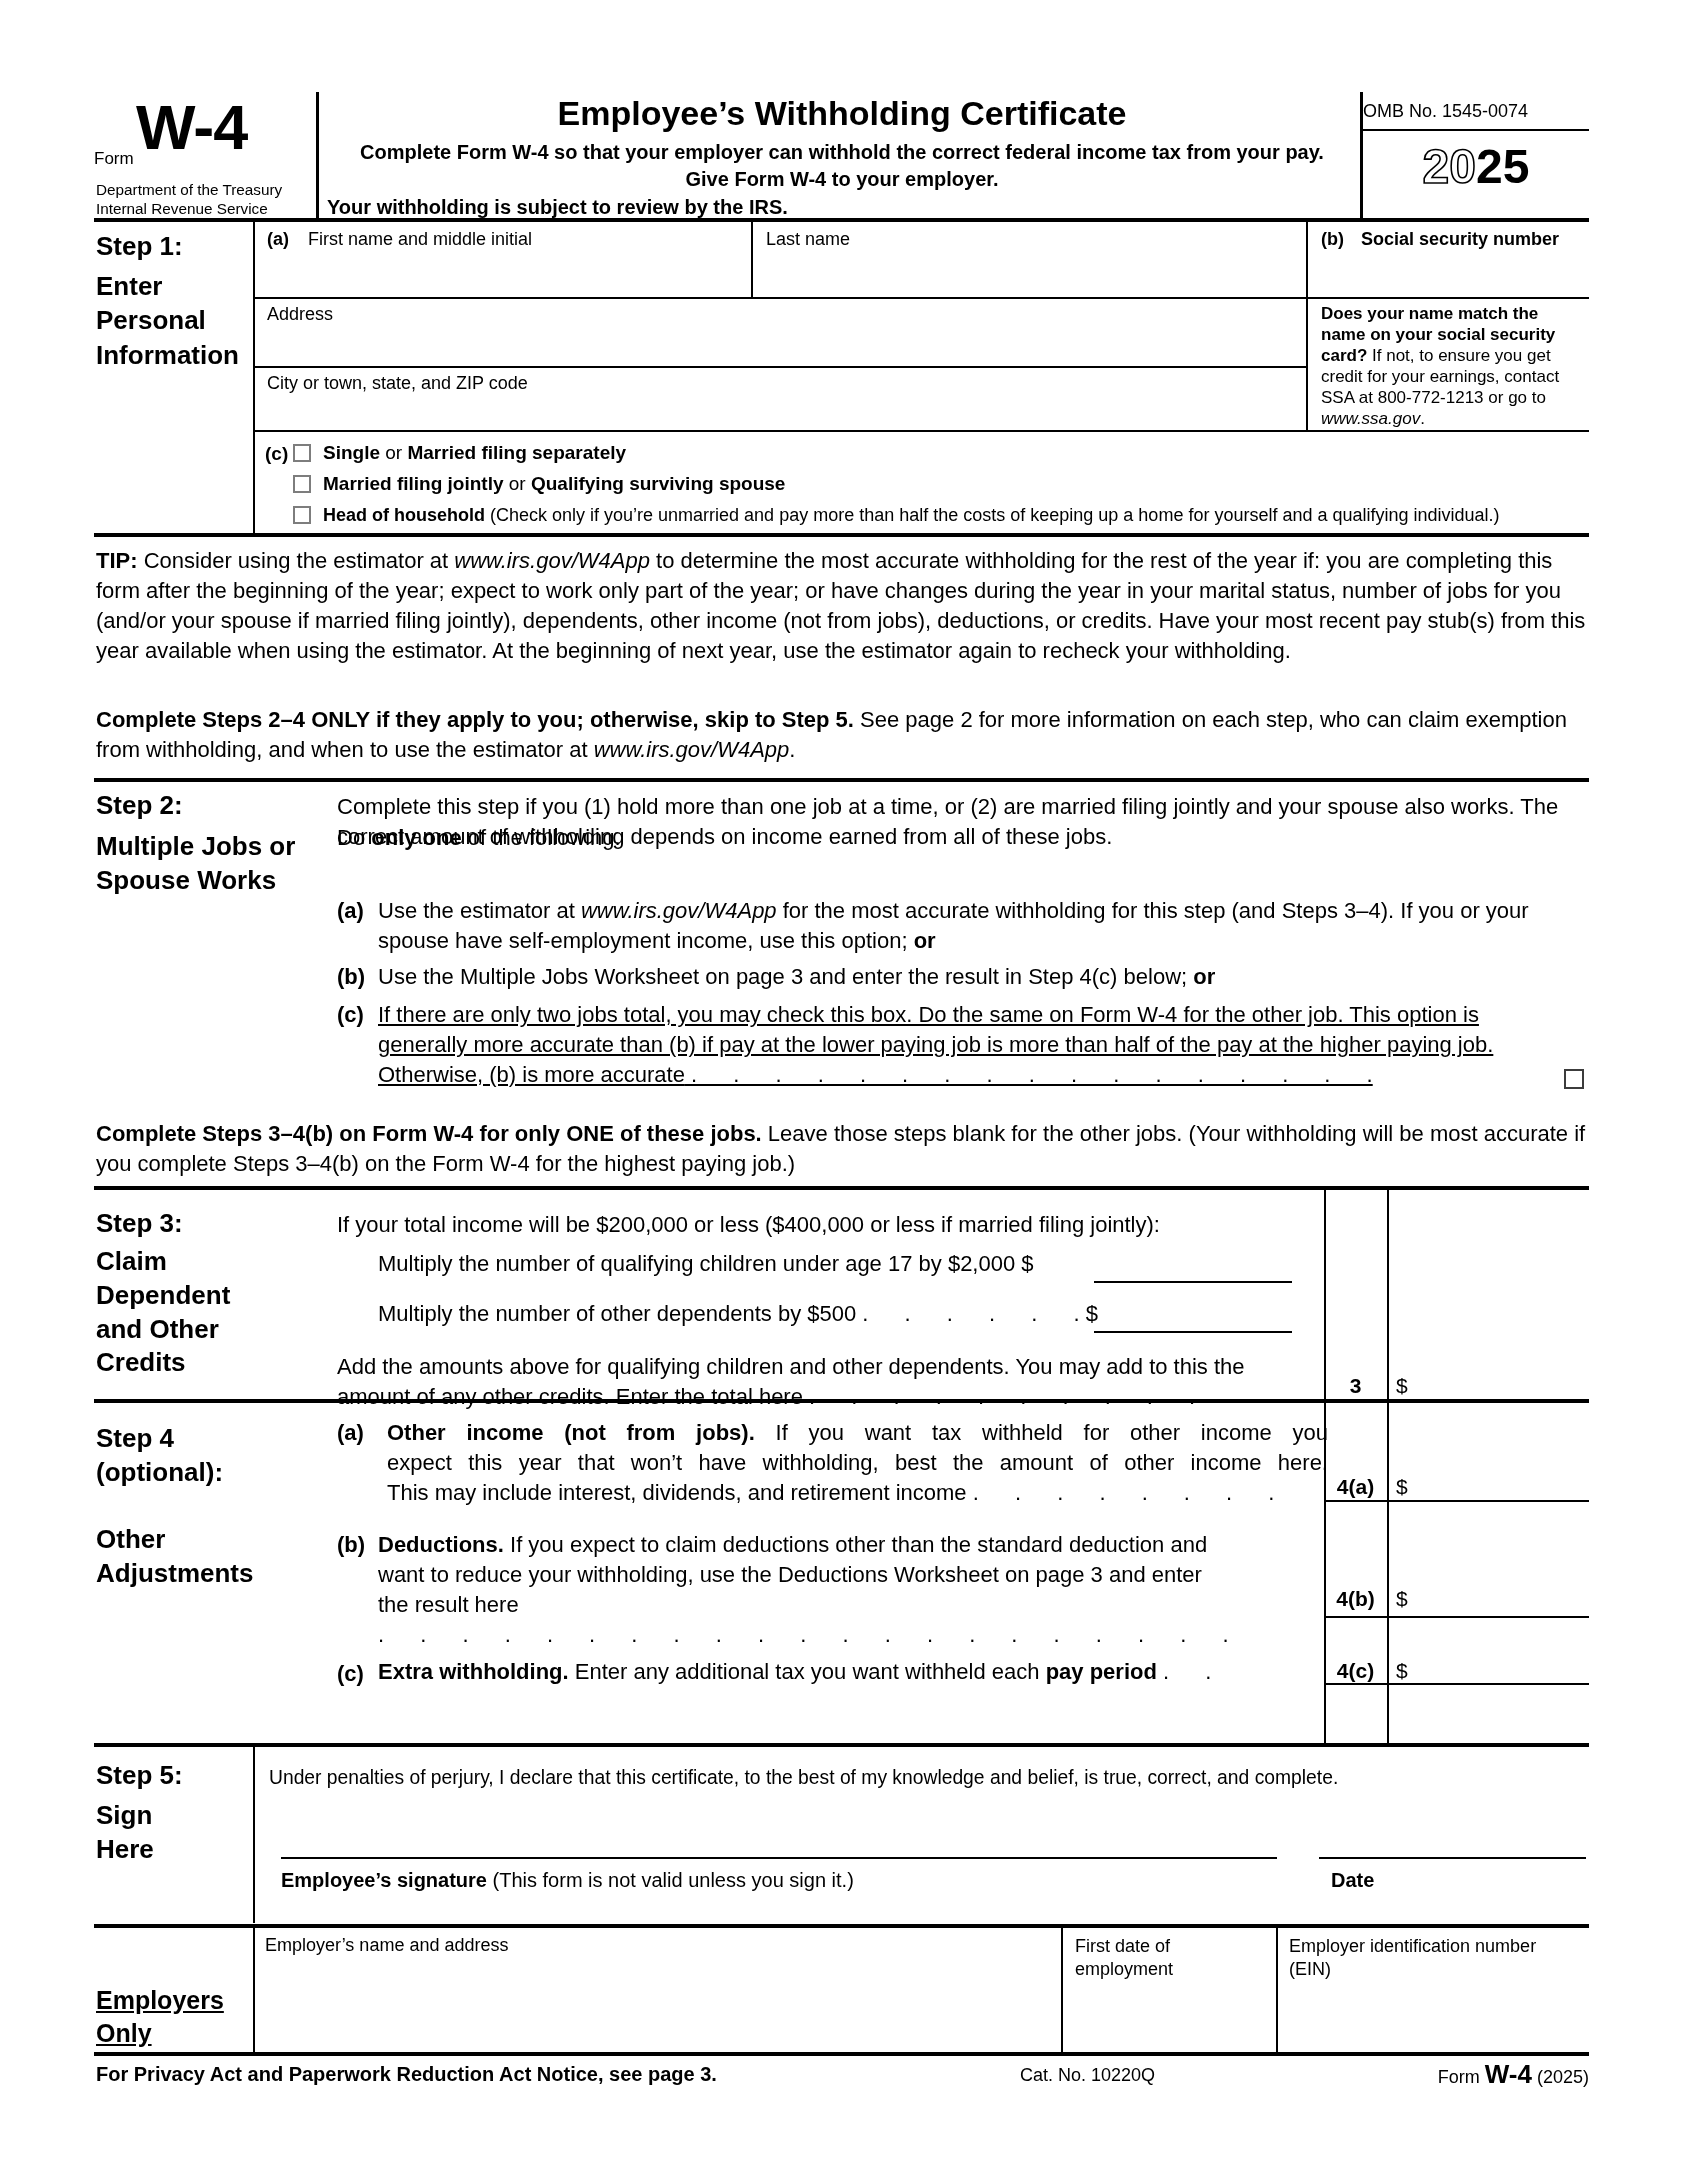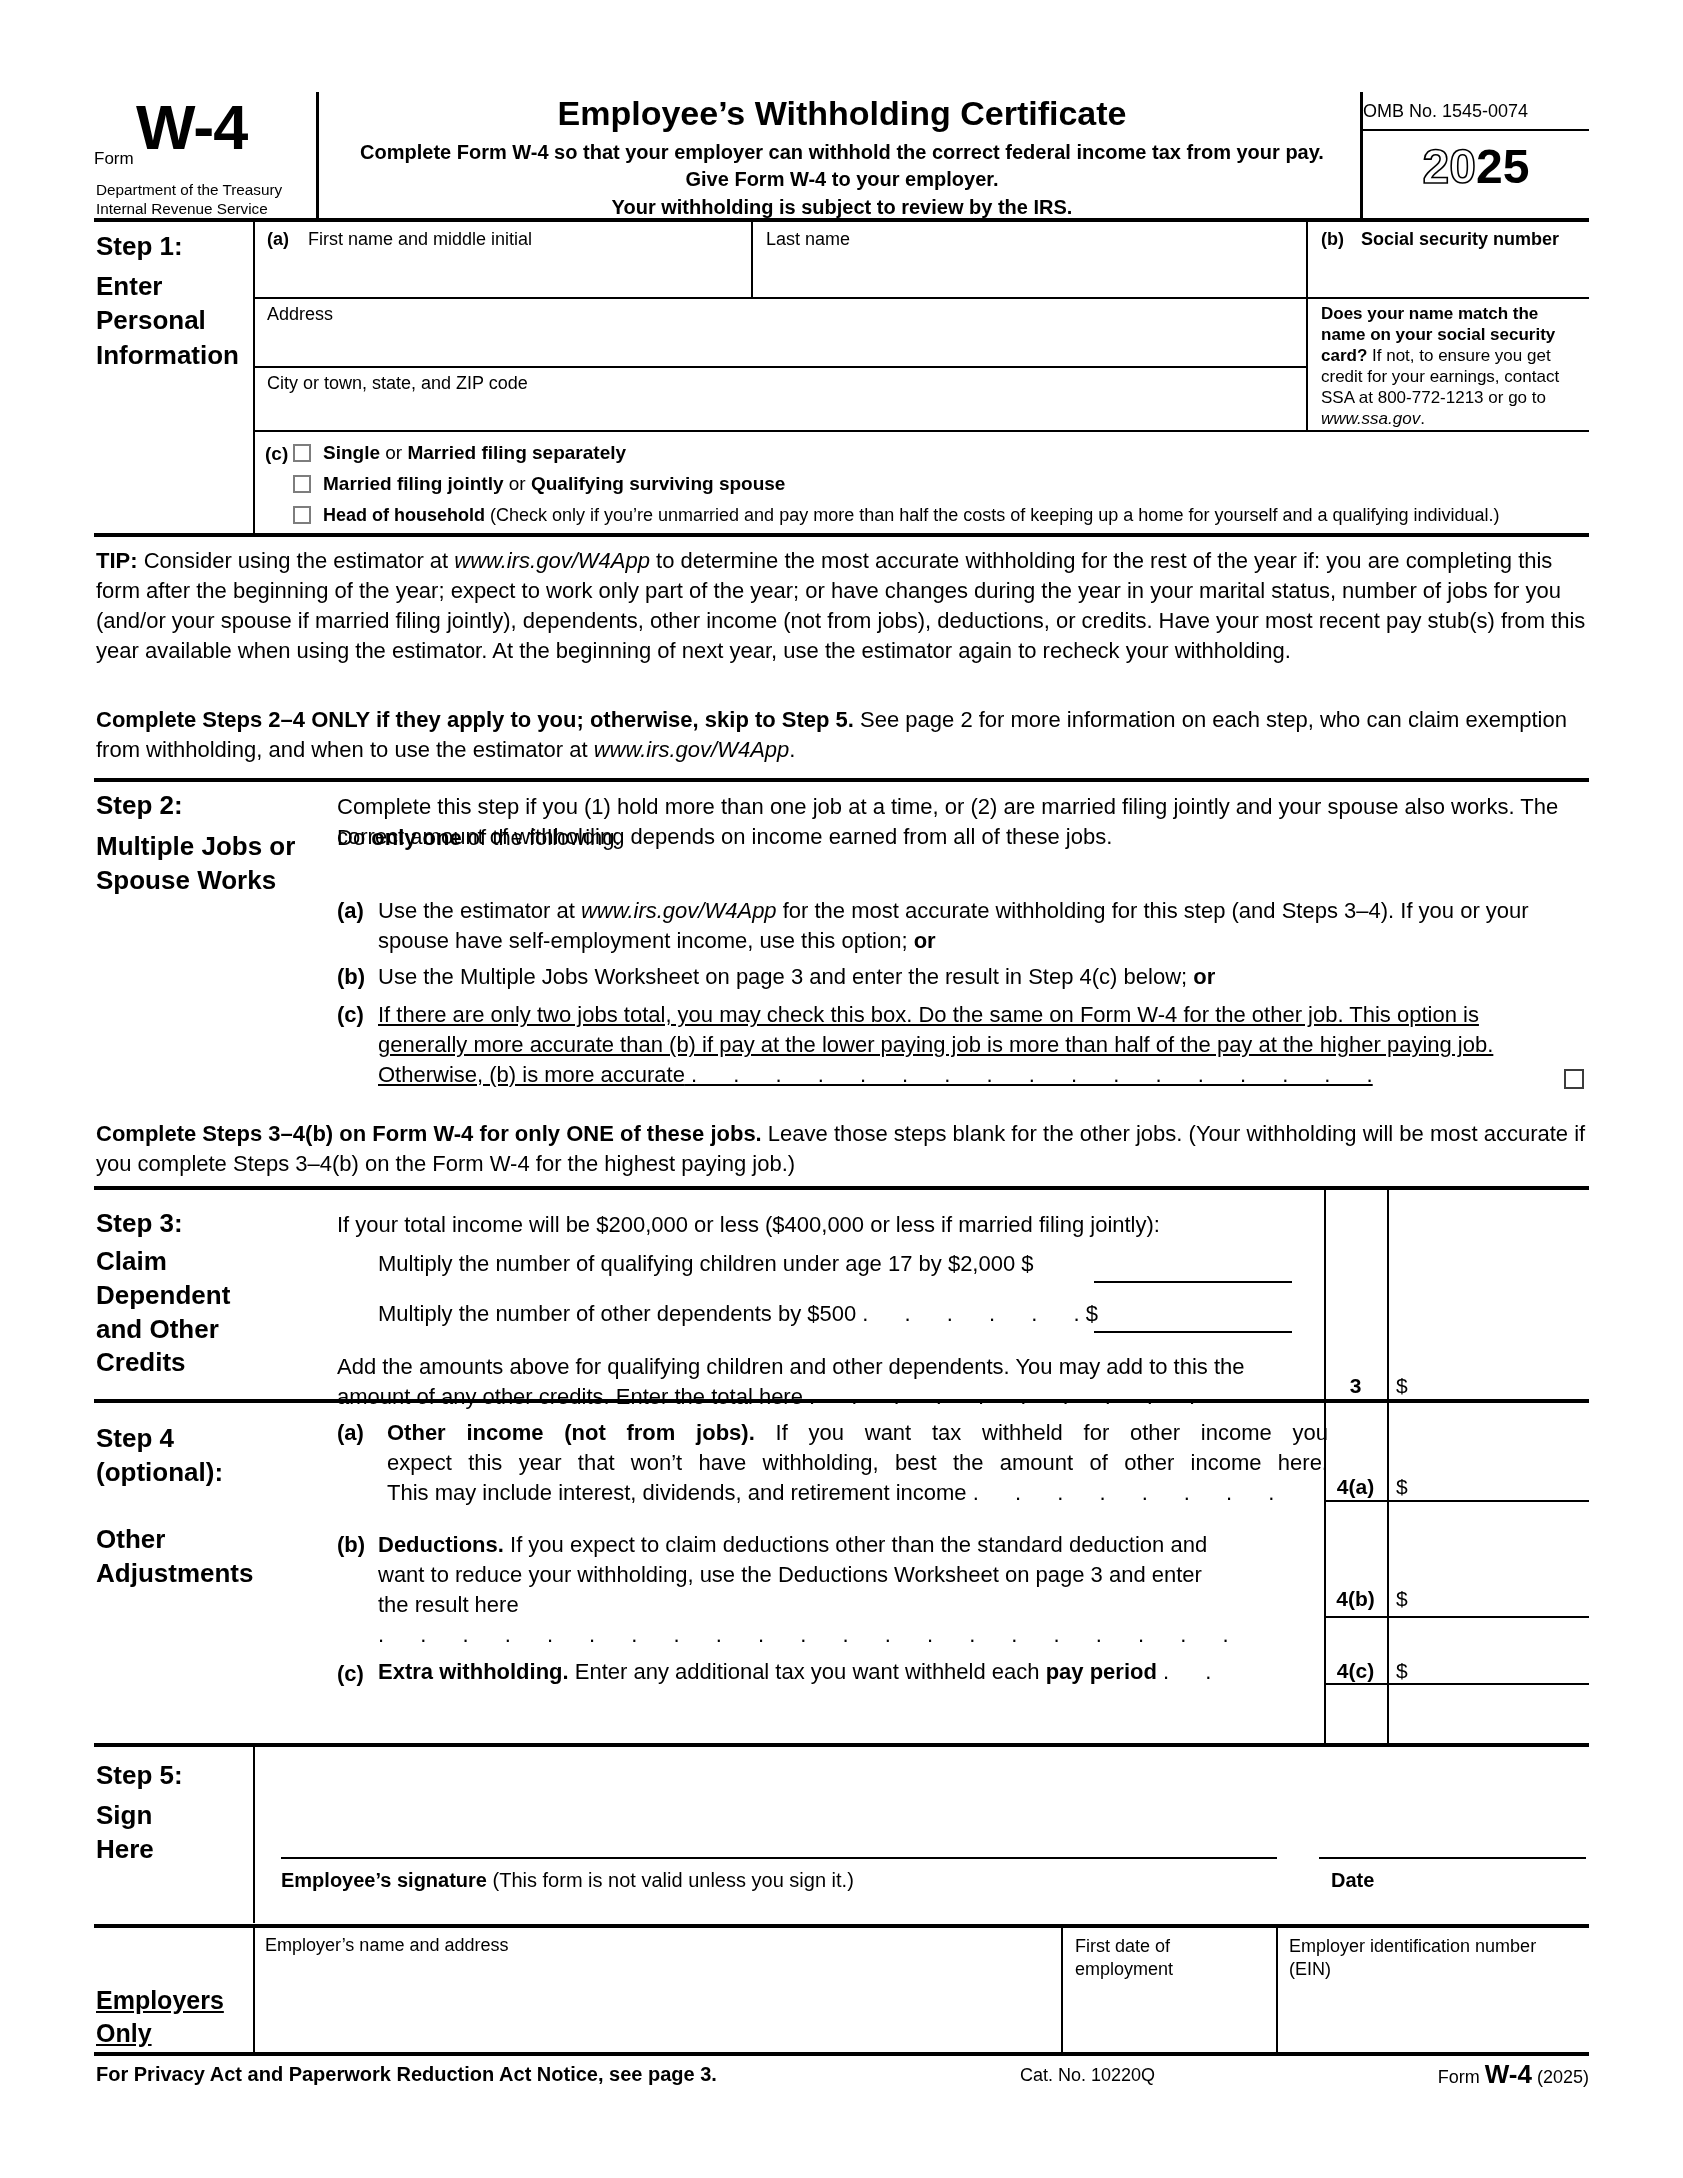--- a/index.html
+++ b/index.html
@@ -36,21 +36,21 @@
   <span class="abs" style="left:94px; top:149px; font-size:17px;">Form</span>
   <span class="abs b" style="left:136px; top:91px; font-size:63px; letter-spacing:-1px;">W-4</span>
   <span class="abs" style="left:96px; top:181px; font-size:15.3px;">Department of the Treasury</span>
   <span class="abs" style="left:96px; top:200px; font-size:15.3px;">Internal Revenue Service</span>
 
   <div class="vl" style="left:316px; top:92px; height:128px; width:3px;"></div>
 
   <div class="abs b" style="left:327px; top:94px; width:1030px; text-align:center; font-size:34px;">Employee’s Withholding Certificate</div>
   <div class="abs b" style="left:327px; top:141px; width:1030px; text-align:center; font-size:20px;">Complete Form W-4 so that your employer can withhold the correct federal income tax from your pay.</div>
   <div class="abs b" style="left:327px; top:168px; width:1030px; text-align:center; font-size:20px;">Give Form W-4 to your employer.</div>
-  <div class="abs b" style="left:327px; top:196px; width:1030px; text-align:center; font-size:20px;">Your withholding is subject to review by the IRS.</div>
+  <div class="abs b" style="left:327px; top:196px; width:1030px; font-size:20px;">Your withholding is subject to review by the IRS.</div>
 
   <div class="vl" style="left:1360px; top:92px; height:128px; width:3px;"></div>
   <div class="abs" style="left:1363px; top:101px; width:226px; text-align:left; font-size:18px;">OMB No. 1545-0074</div>
   <div class="hl" style="left:1363px; top:129px; width:226px;"></div>
   <div class="abs" style="left:1363px; top:139px; width:226px; text-align:center; font-size:48px; font-weight:700;">
     <span class="outline">20</span><span>25</span>
   </div>
 
   <div class="hl thick" style="left:94px; top:218px; width:1495px;"></div>
 
@@ -215,20 +215,21 @@
   <span class="abs" style="left:1396px; top:1659px; font-size:21px;">$</span>
   <div class="field" style="left:1410px; top:1651px; width:174px; height:30px;"></div>
   <div class="hl" style="left:1324px; top:1683px; width:265px;"></div>
 
   <div class="hl thick" style="left:94px; top:1743px; width:1495px;"></div>
 
   <div class="vl" style="left:253px; top:1747px; height:176px;"></div>
   <div class="abs stepLabel" style="left:96px; top:1760px;">Step 5:</div>
   <div class="abs stepLabel" style="left:96px; top:1799px; width:109px; line-height:1.3;">Sign Here</div>
 
+  <div class="abs" style="left:269px; top:1767px; width:1307px; font-size:19.3px;">Under penalties of perjury, I declare that this certificate, to the best of my knowledge and belief, is true, correct, and complete.</div>
 
   <div class="field" style="left:281px; top:1802px; width:996px; height:53px;"></div>
   <div class="hl" style="left:281px; top:1857px; width:996px;"></div>
   <div class="field" style="left:1319px; top:1802px; width:267px; height:53px;"></div>
   <div class="hl" style="left:1319px; top:1857px; width:267px;"></div>
 
   <div class="abs" style="left:281px; top:1869px; font-size:20px;">
     <span class="b">Employee’s signature</span><span> (This form is not valid unless you sign it.)</span>
   </div>
   <span class="abs b" style="left:1331px; top:1869px; font-size:20px;">Date</span>

